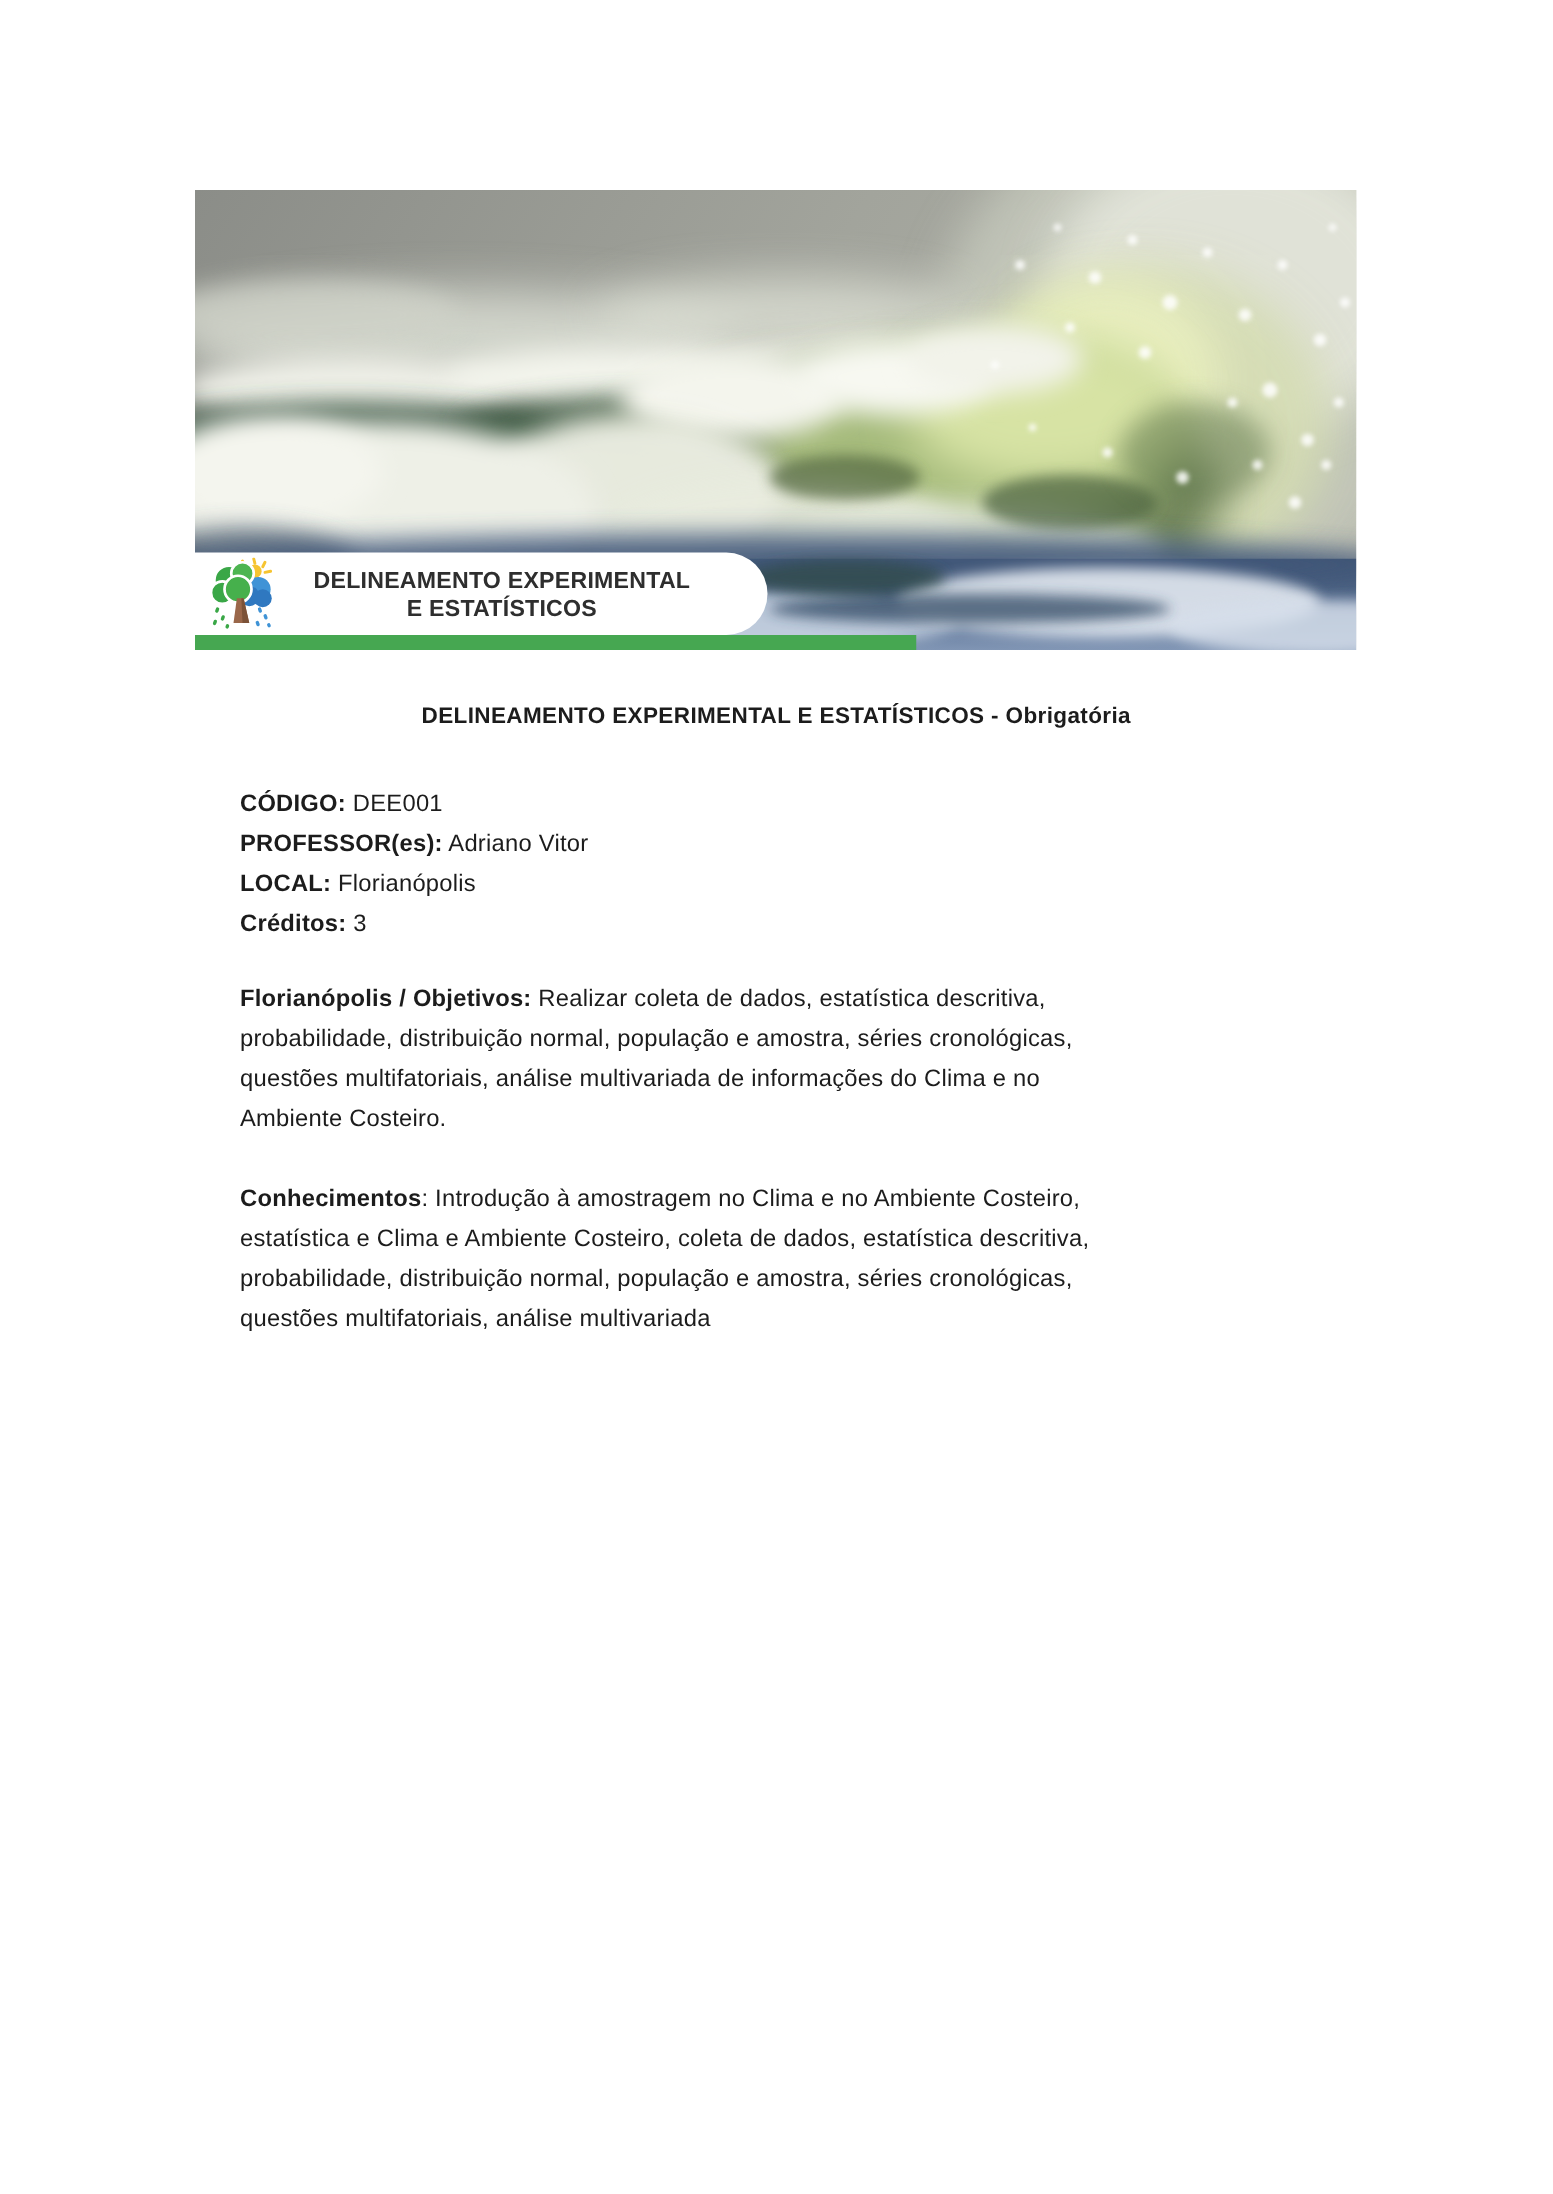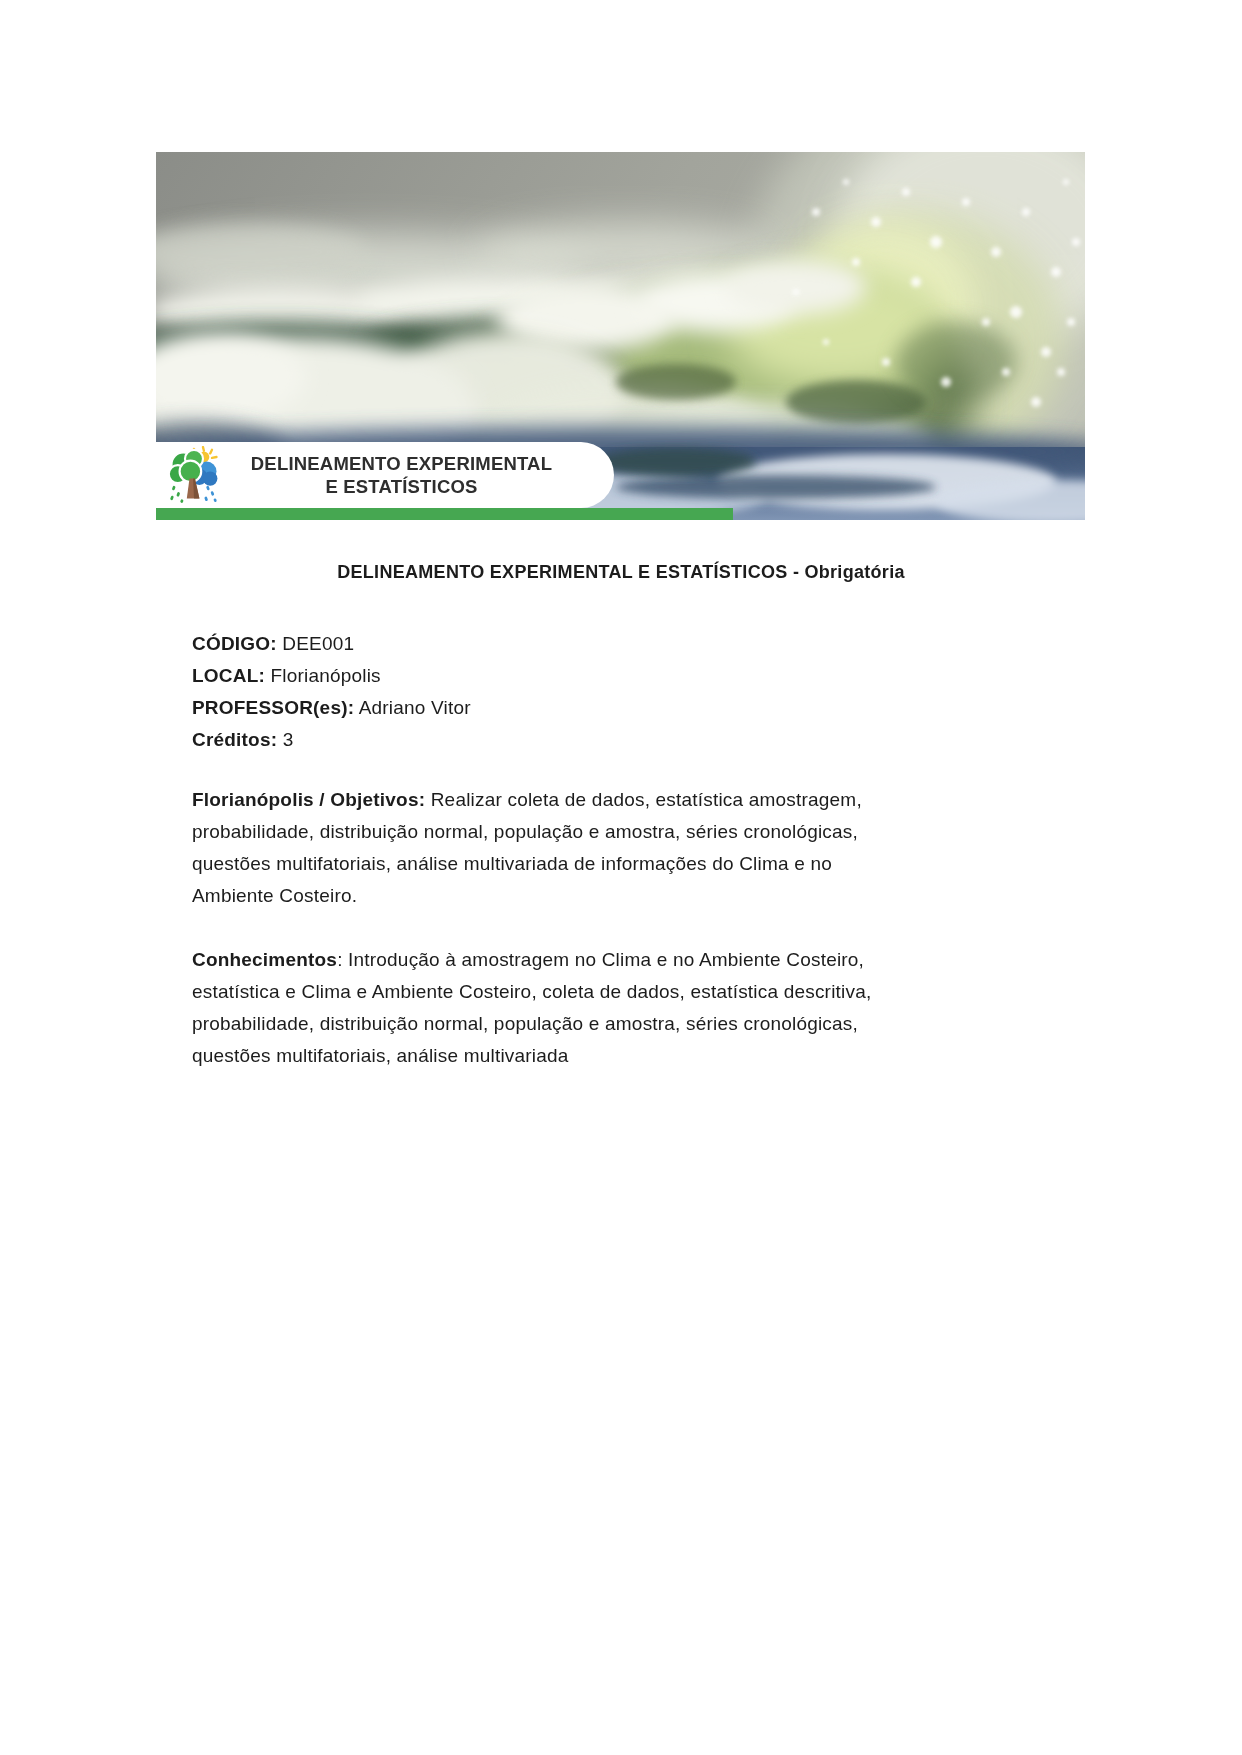--- a/index.html
+++ b/index.html
@@ -194,26 +194,26 @@
 
     <div class="accent-bar"></div>
   </div>
 
   <div class="doc-title">DELINEAMENTO EXPERIMENTAL E ESTATÍSTICOS - Obrigatória</div>
 
   <div class="content">
 
     <div class="fields">
       <div class="field"><strong>CÓDIGO:</strong> <span>DEE001</span></div>
+      <div class="field"><strong>PROFESSOR(es):</strong> <span>Adriano Vitor</span></div>
       <div class="field"><strong>LOCAL:</strong> <span>Florianópolis</span></div>
-      <div class="field"><strong>PROFESSOR(es):</strong> <span>Adriano Vitor</span></div>
       <div class="field"><strong>Créditos:</strong> <span>3</span></div>
     </div>
 
-    <p class="para para-1"><strong>Florianópolis / Objetivos:</strong><span> Realizar coleta de dados, estatística amostragem,
+    <p class="para para-1"><strong>Florianópolis / Objetivos:</strong><span> Realizar coleta de dados, estatística descritiva,
 probabilidade, distribuição normal, população e amostra, séries cronológicas,
 questões multifatoriais, análise multivariada de informações do Clima e no
 Ambiente Costeiro.</span></p>
 
     <p class="para para-2"><strong>Conhecimentos</strong><span>: Introdução à amostragem no Clima e no Ambiente Costeiro,
 estatística e Clima e Ambiente Costeiro, coleta de dados, estatística descritiva,
 probabilidade, distribuição normal, população e amostra, séries cronológicas,
 questões multifatoriais, análise multivariada</span></p>
 
   </div>

